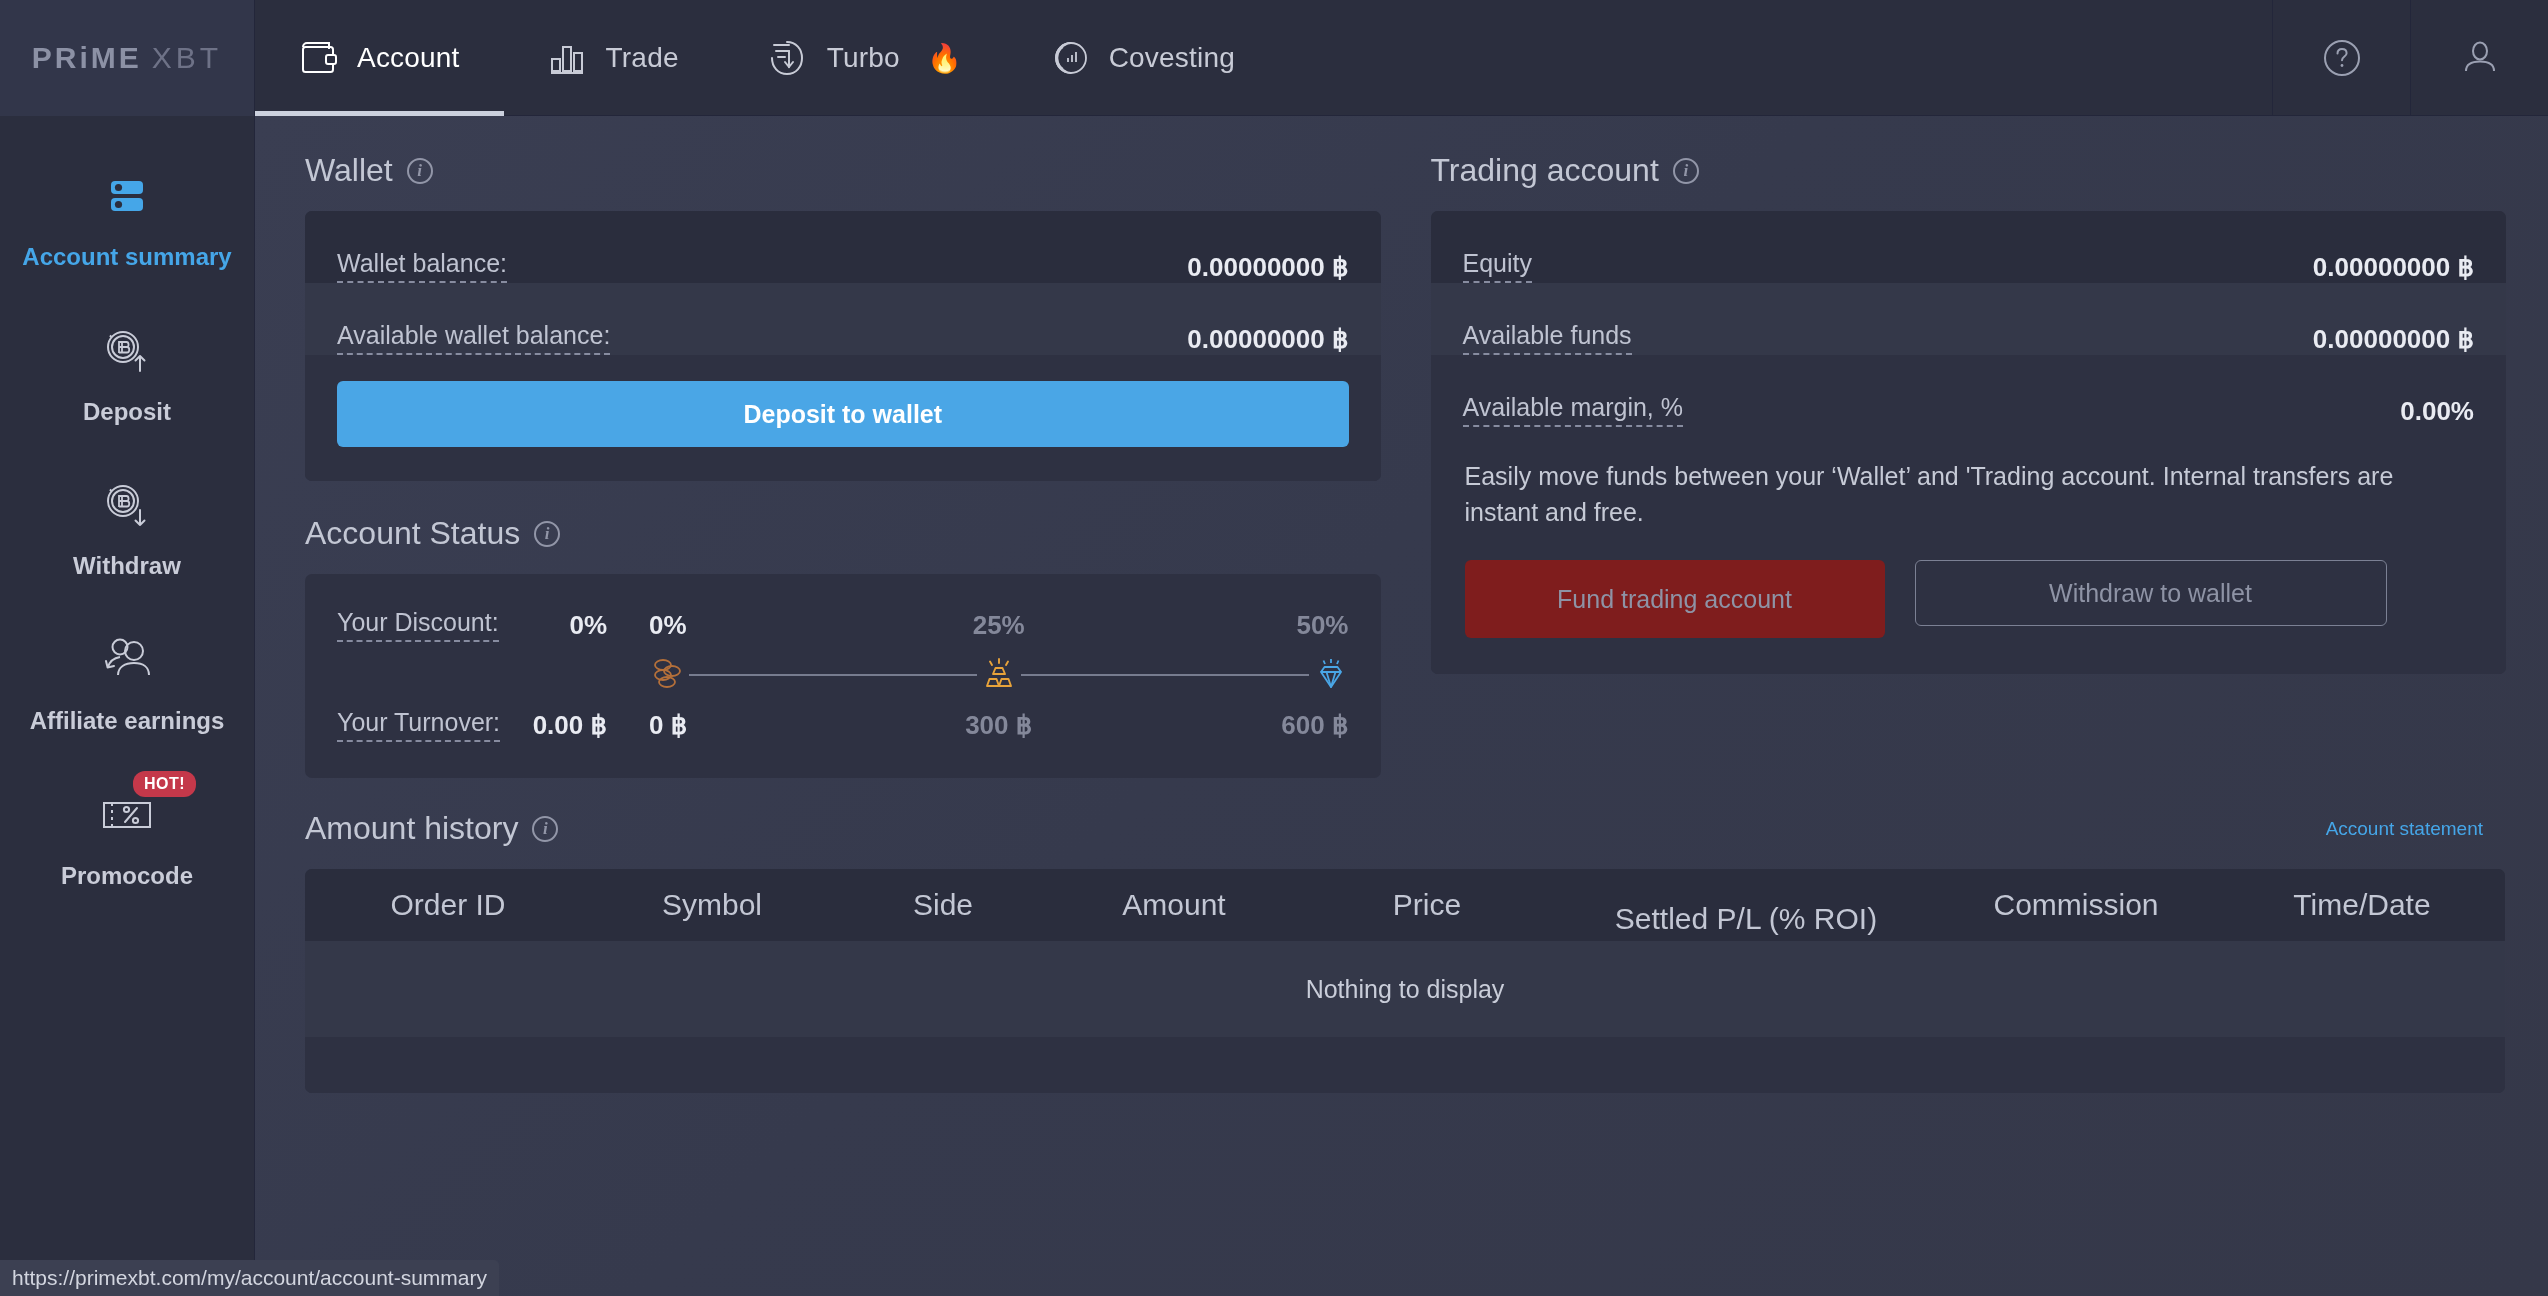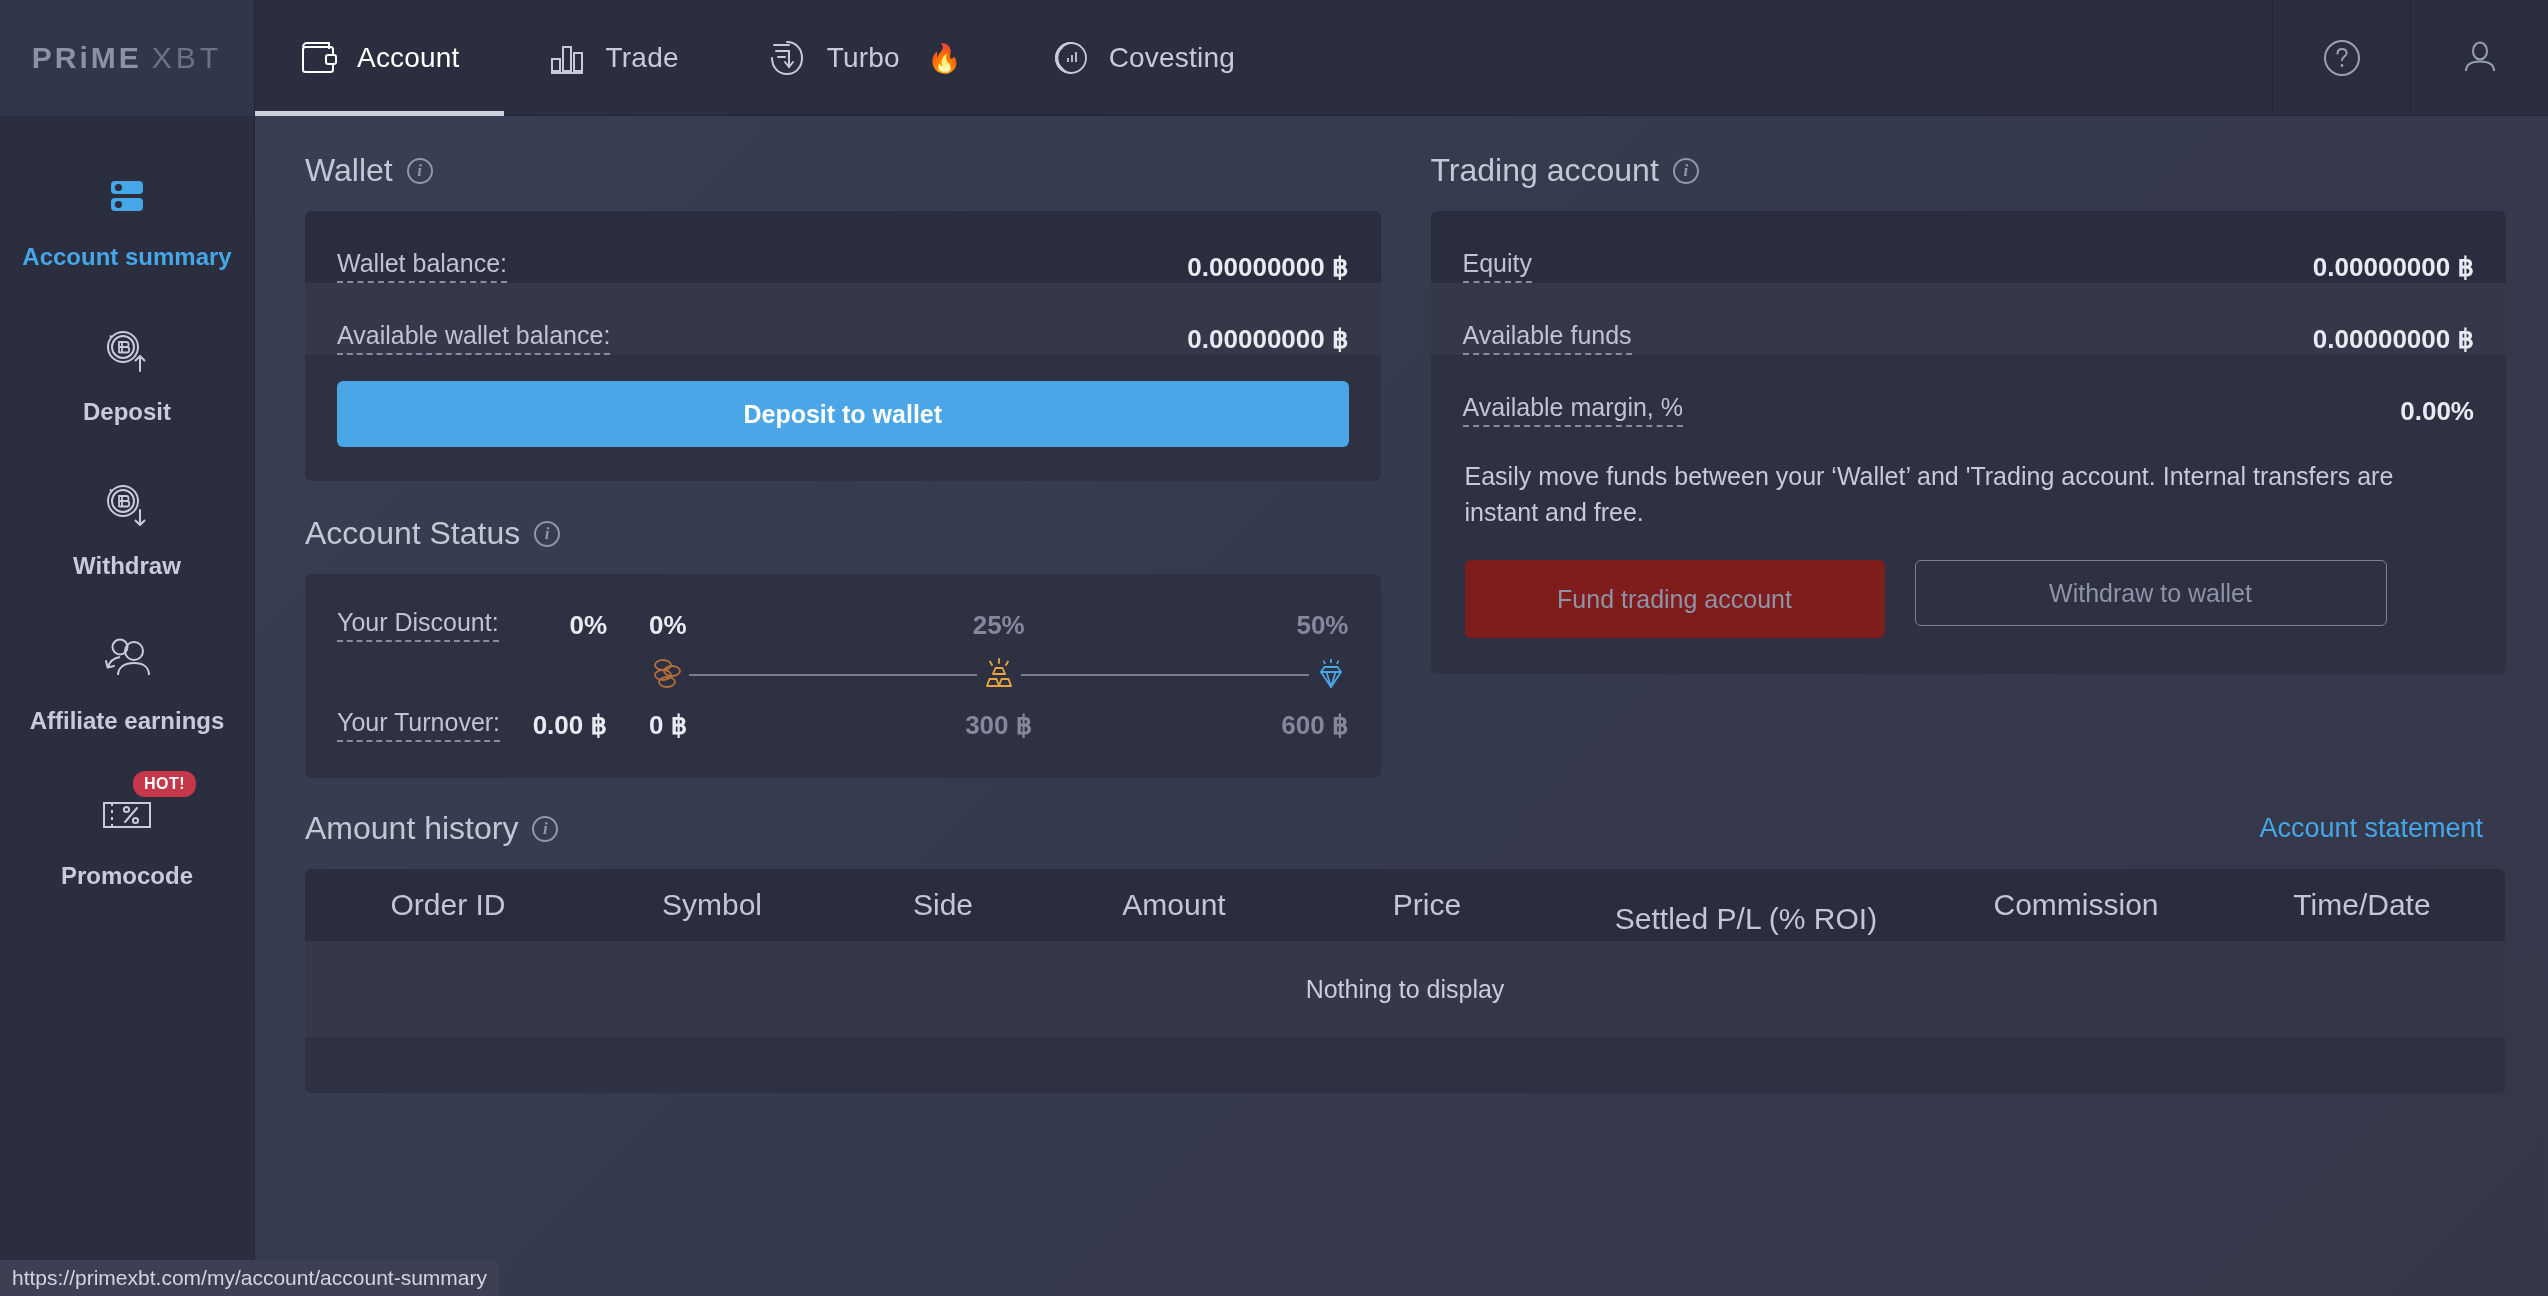--- a/index.html
+++ b/index.html
@@ -174,21 +174,21 @@
   }
   .tier-ico.i1 { left: -4px; }
   .tier-ico.i2 { left: 50%; transform: translateX(-50%); }
   .tier-ico.i3 { right: -4px; }
 
   
   .th-head {
     display: flex; align-items: center; justify-content: space-between;
     margin-bottom: 22px; margin-top: 32px;
   }
-  .link-blue { font-size: 27px; color: #45a6e8; cursor: pointer; }
+  .link-blue { font-size: 19px; color: #45a6e8; cursor: pointer; }
   .table { background: #2e3142; border-radius: 7px; overflow: hidden; width: 100%; }
   .thead { display: flex; background: #2a2d3d; height: 72px; align-items: center; }
   .th {
     font-size: 30px; color: #c3c7d4; text-align: center; font-weight: 400;
   }
   .tbody-empty {
     height: 96px; display: flex; align-items: center; justify-content: center;
     background: #343849; font-size: 25px; color: #c9cdd9;
   }
   .tfoot { height: 56px; background: #2e3142; }

